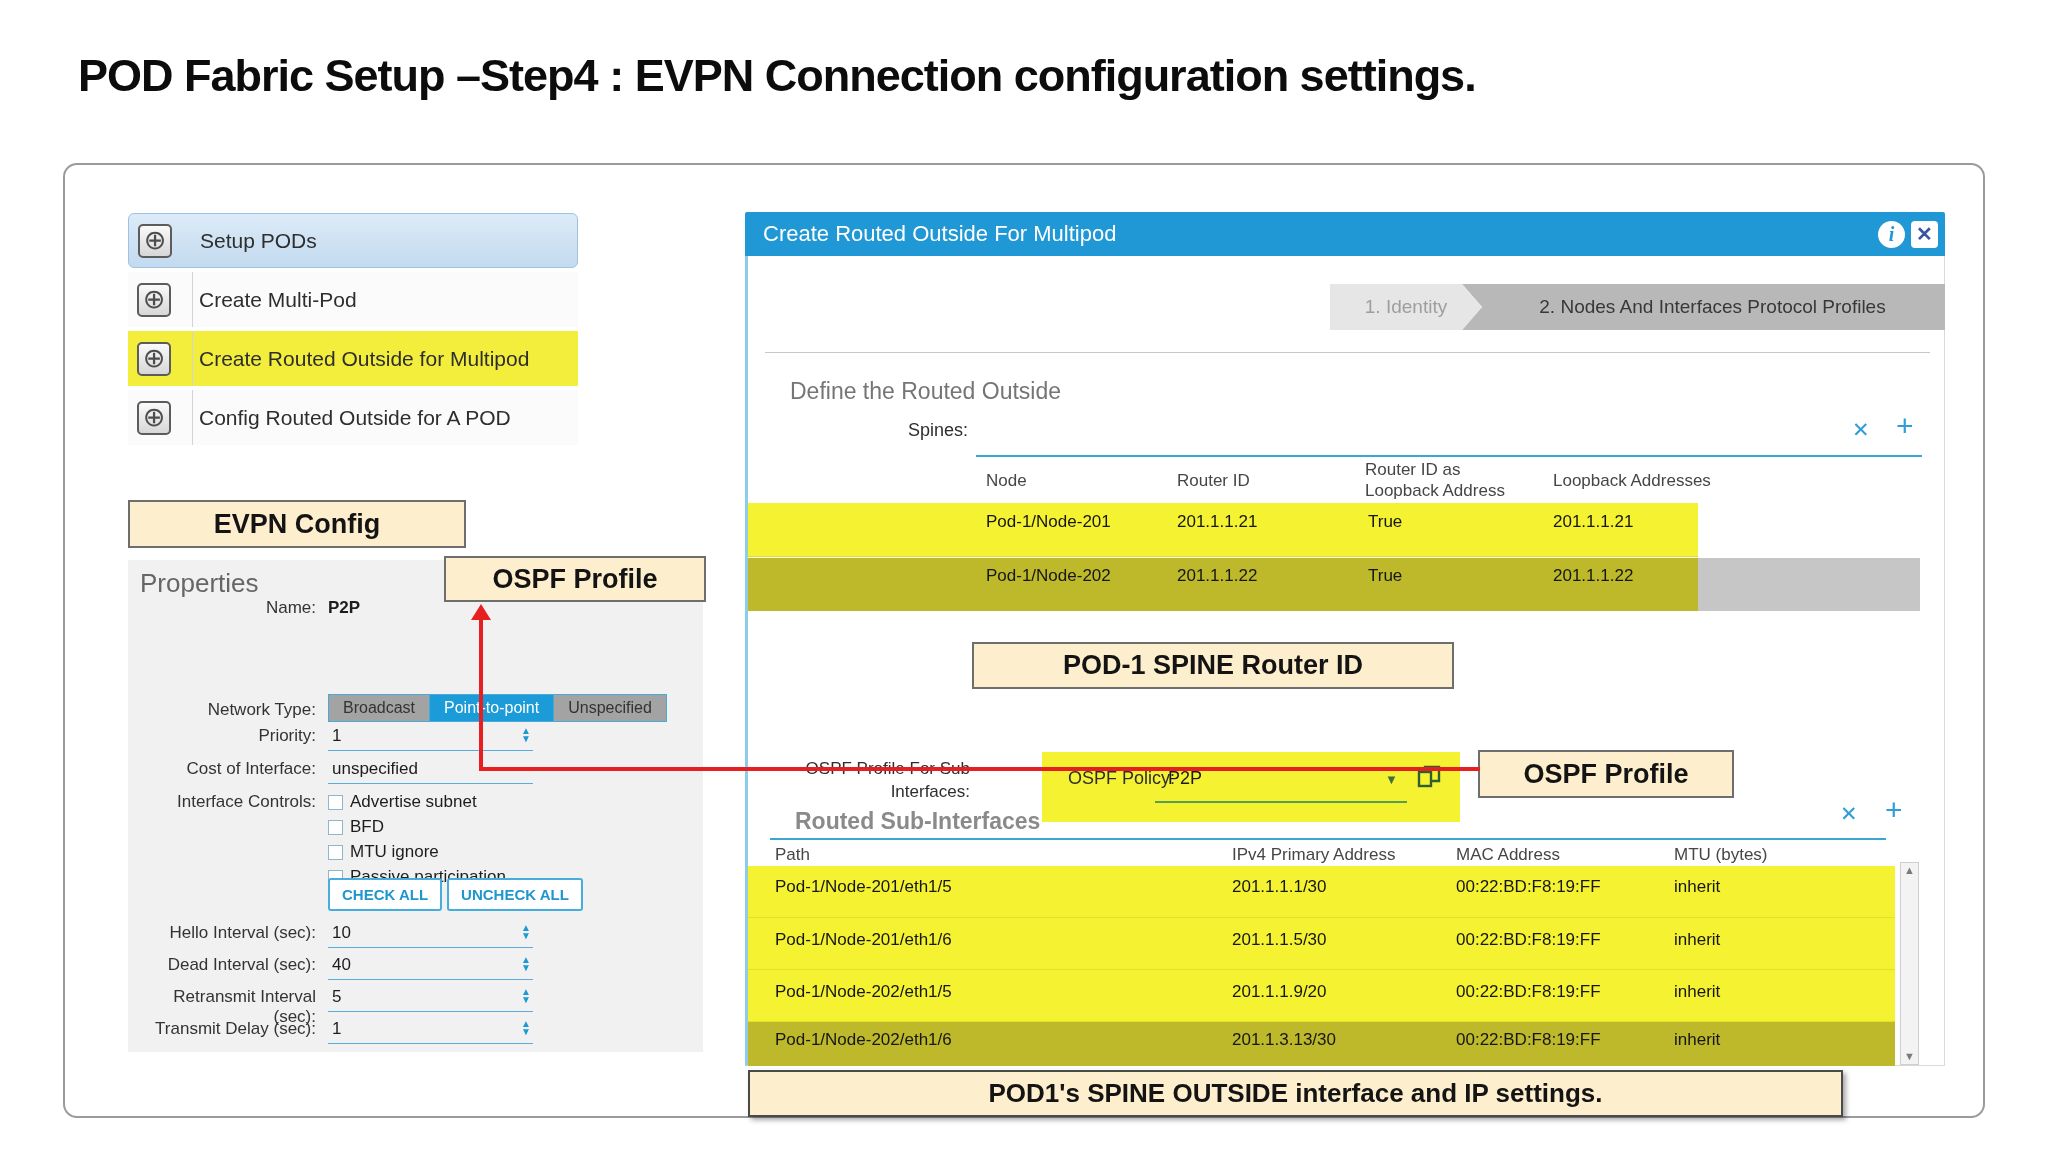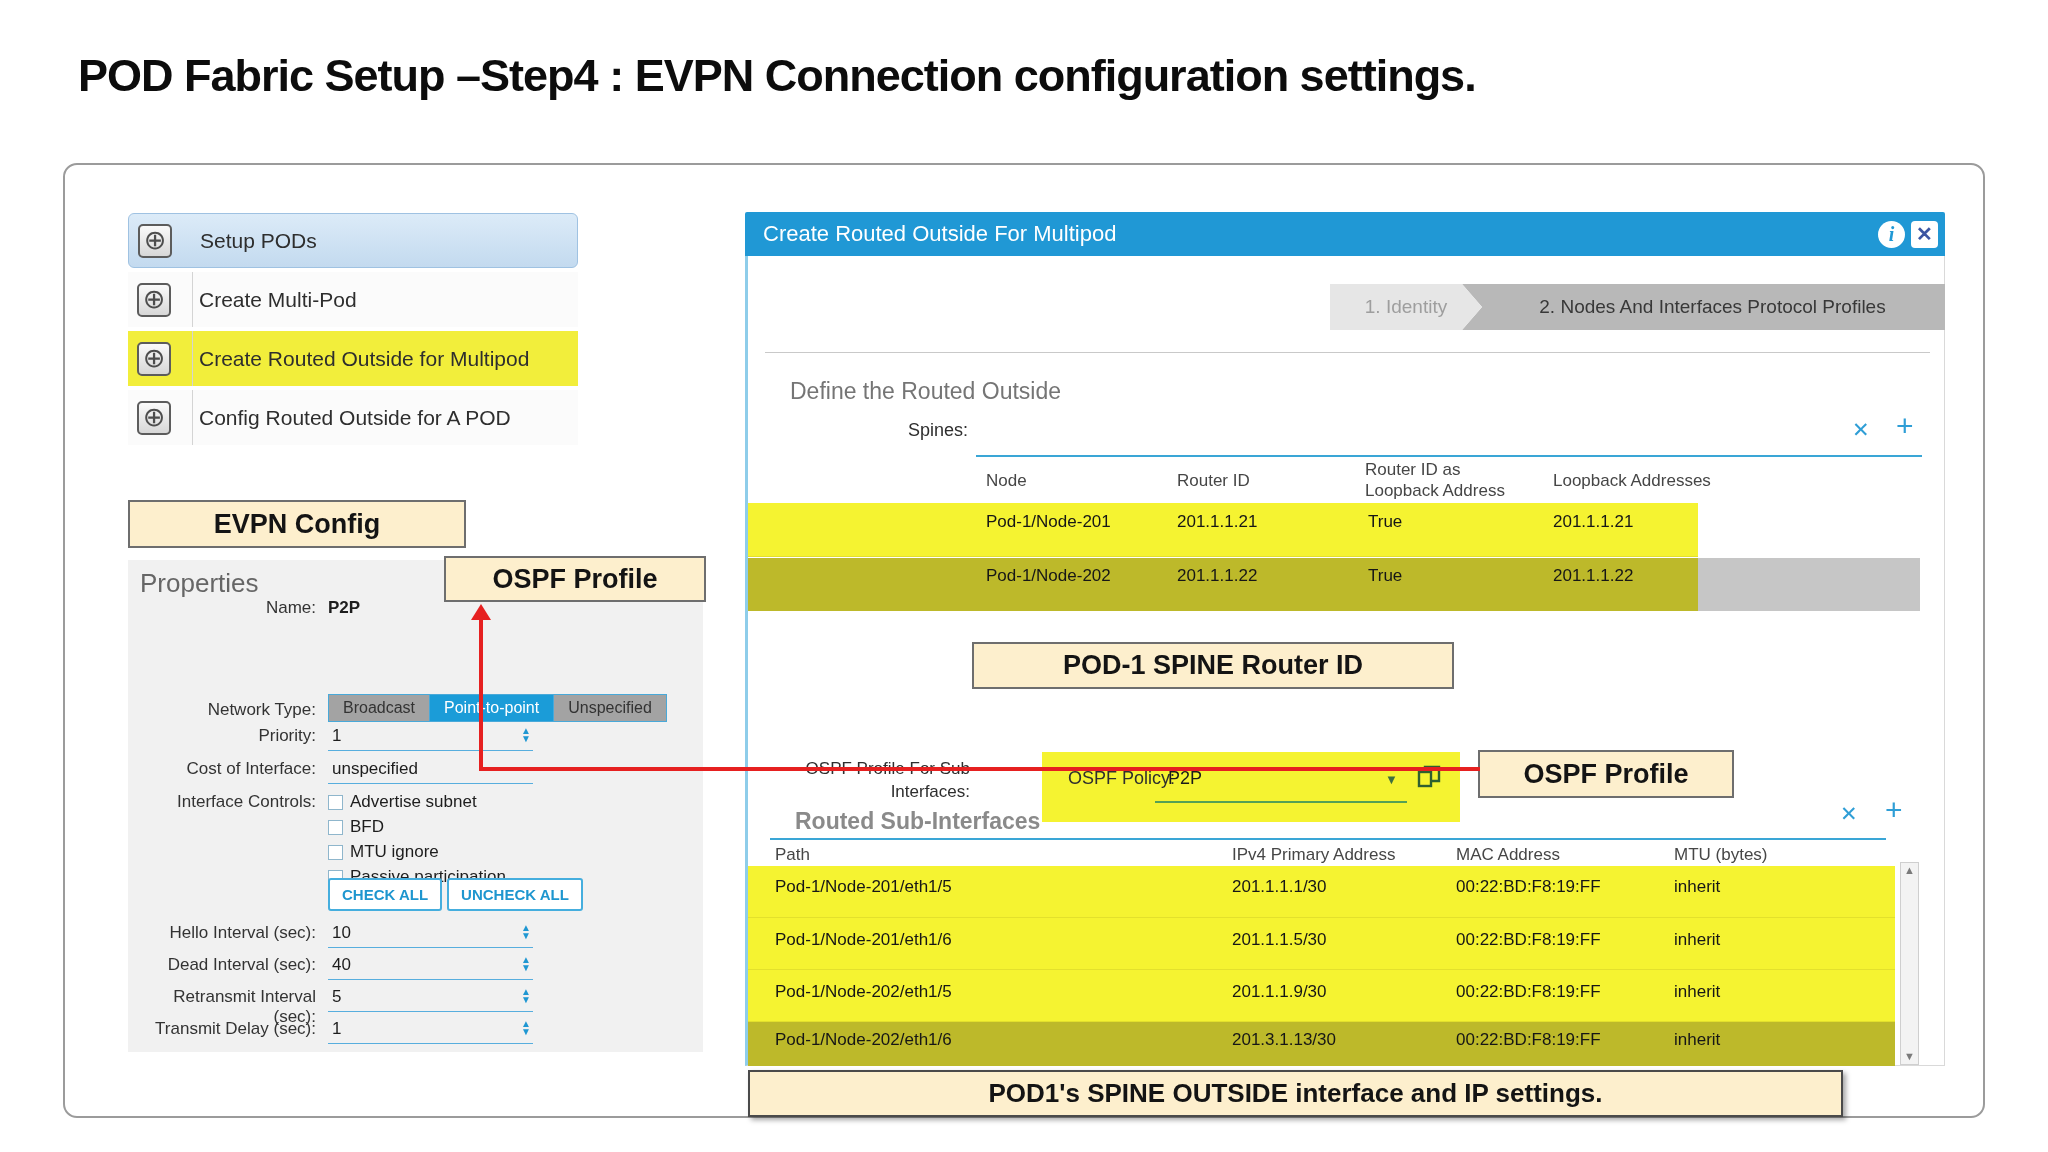--- a/index.html
+++ b/index.html
@@ -307,27 +307,27 @@
   <div class="abs td" style="left:1674px; top:877px;">inherit</div>
 
   <div class="abs row-yellow" style="left:748px; top:918px; width:1147px; height:52px;"></div>
   <div class="abs td" style="left:775px; top:930px;">Pod-1/Node-201/eth1/6</div>
   <div class="abs td" style="left:1232px; top:930px;">201.1.1.5/30</div>
   <div class="abs td" style="left:1456px; top:930px;">00:22:BD:F8:19:FF</div>
   <div class="abs td" style="left:1674px; top:930px;">inherit</div>
 
   <div class="abs row-yellow" style="left:748px; top:970px; width:1147px; height:52px;"></div>
   <div class="abs td" style="left:775px; top:982px;">Pod-1/Node-202/eth1/5</div>
-  <div class="abs td" style="left:1232px; top:982px;">201.1.1.9/30</div>
+  <div class="abs td" style="left:1232px; top:982px;">201.1.1.9/20</div>
   <div class="abs td" style="left:1456px; top:982px;">00:22:BD:F8:19:FF</div>
   <div class="abs td" style="left:1674px; top:982px;">inherit</div>
 
   <div class="abs row-olive" style="left:748px; top:1022px; width:1147px; height:44px;"></div>
   <div class="abs td" style="left:775px; top:1030px;">Pod-1/Node-202/eth1/6</div>
-  <div class="abs td" style="left:1232px; top:1030px;">201.3.1.13/30</div>
+  <div class="abs td" style="left:1232px; top:1030px;">201.1.3.13/30</div>
   <div class="abs td" style="left:1456px; top:1030px;">00:22:BD:F8:19:FF</div>
   <div class="abs td" style="left:1674px; top:1030px;">inherit</div>
 
   <div class="abs scrollbar">
     <i>▲</i>
     <i>▼</i>
   </div>
 
   <div class="abs callout" style="left:748px; top:1070px; width:1095px; height:47px; font-size:26px;
        border:2px solid #4a4a4a; box-shadow:3px 3px 5px rgba(0,0,0,0.35); z-index:30;">POD1's SPINE OUTSIDE interface and IP settings.</div>

